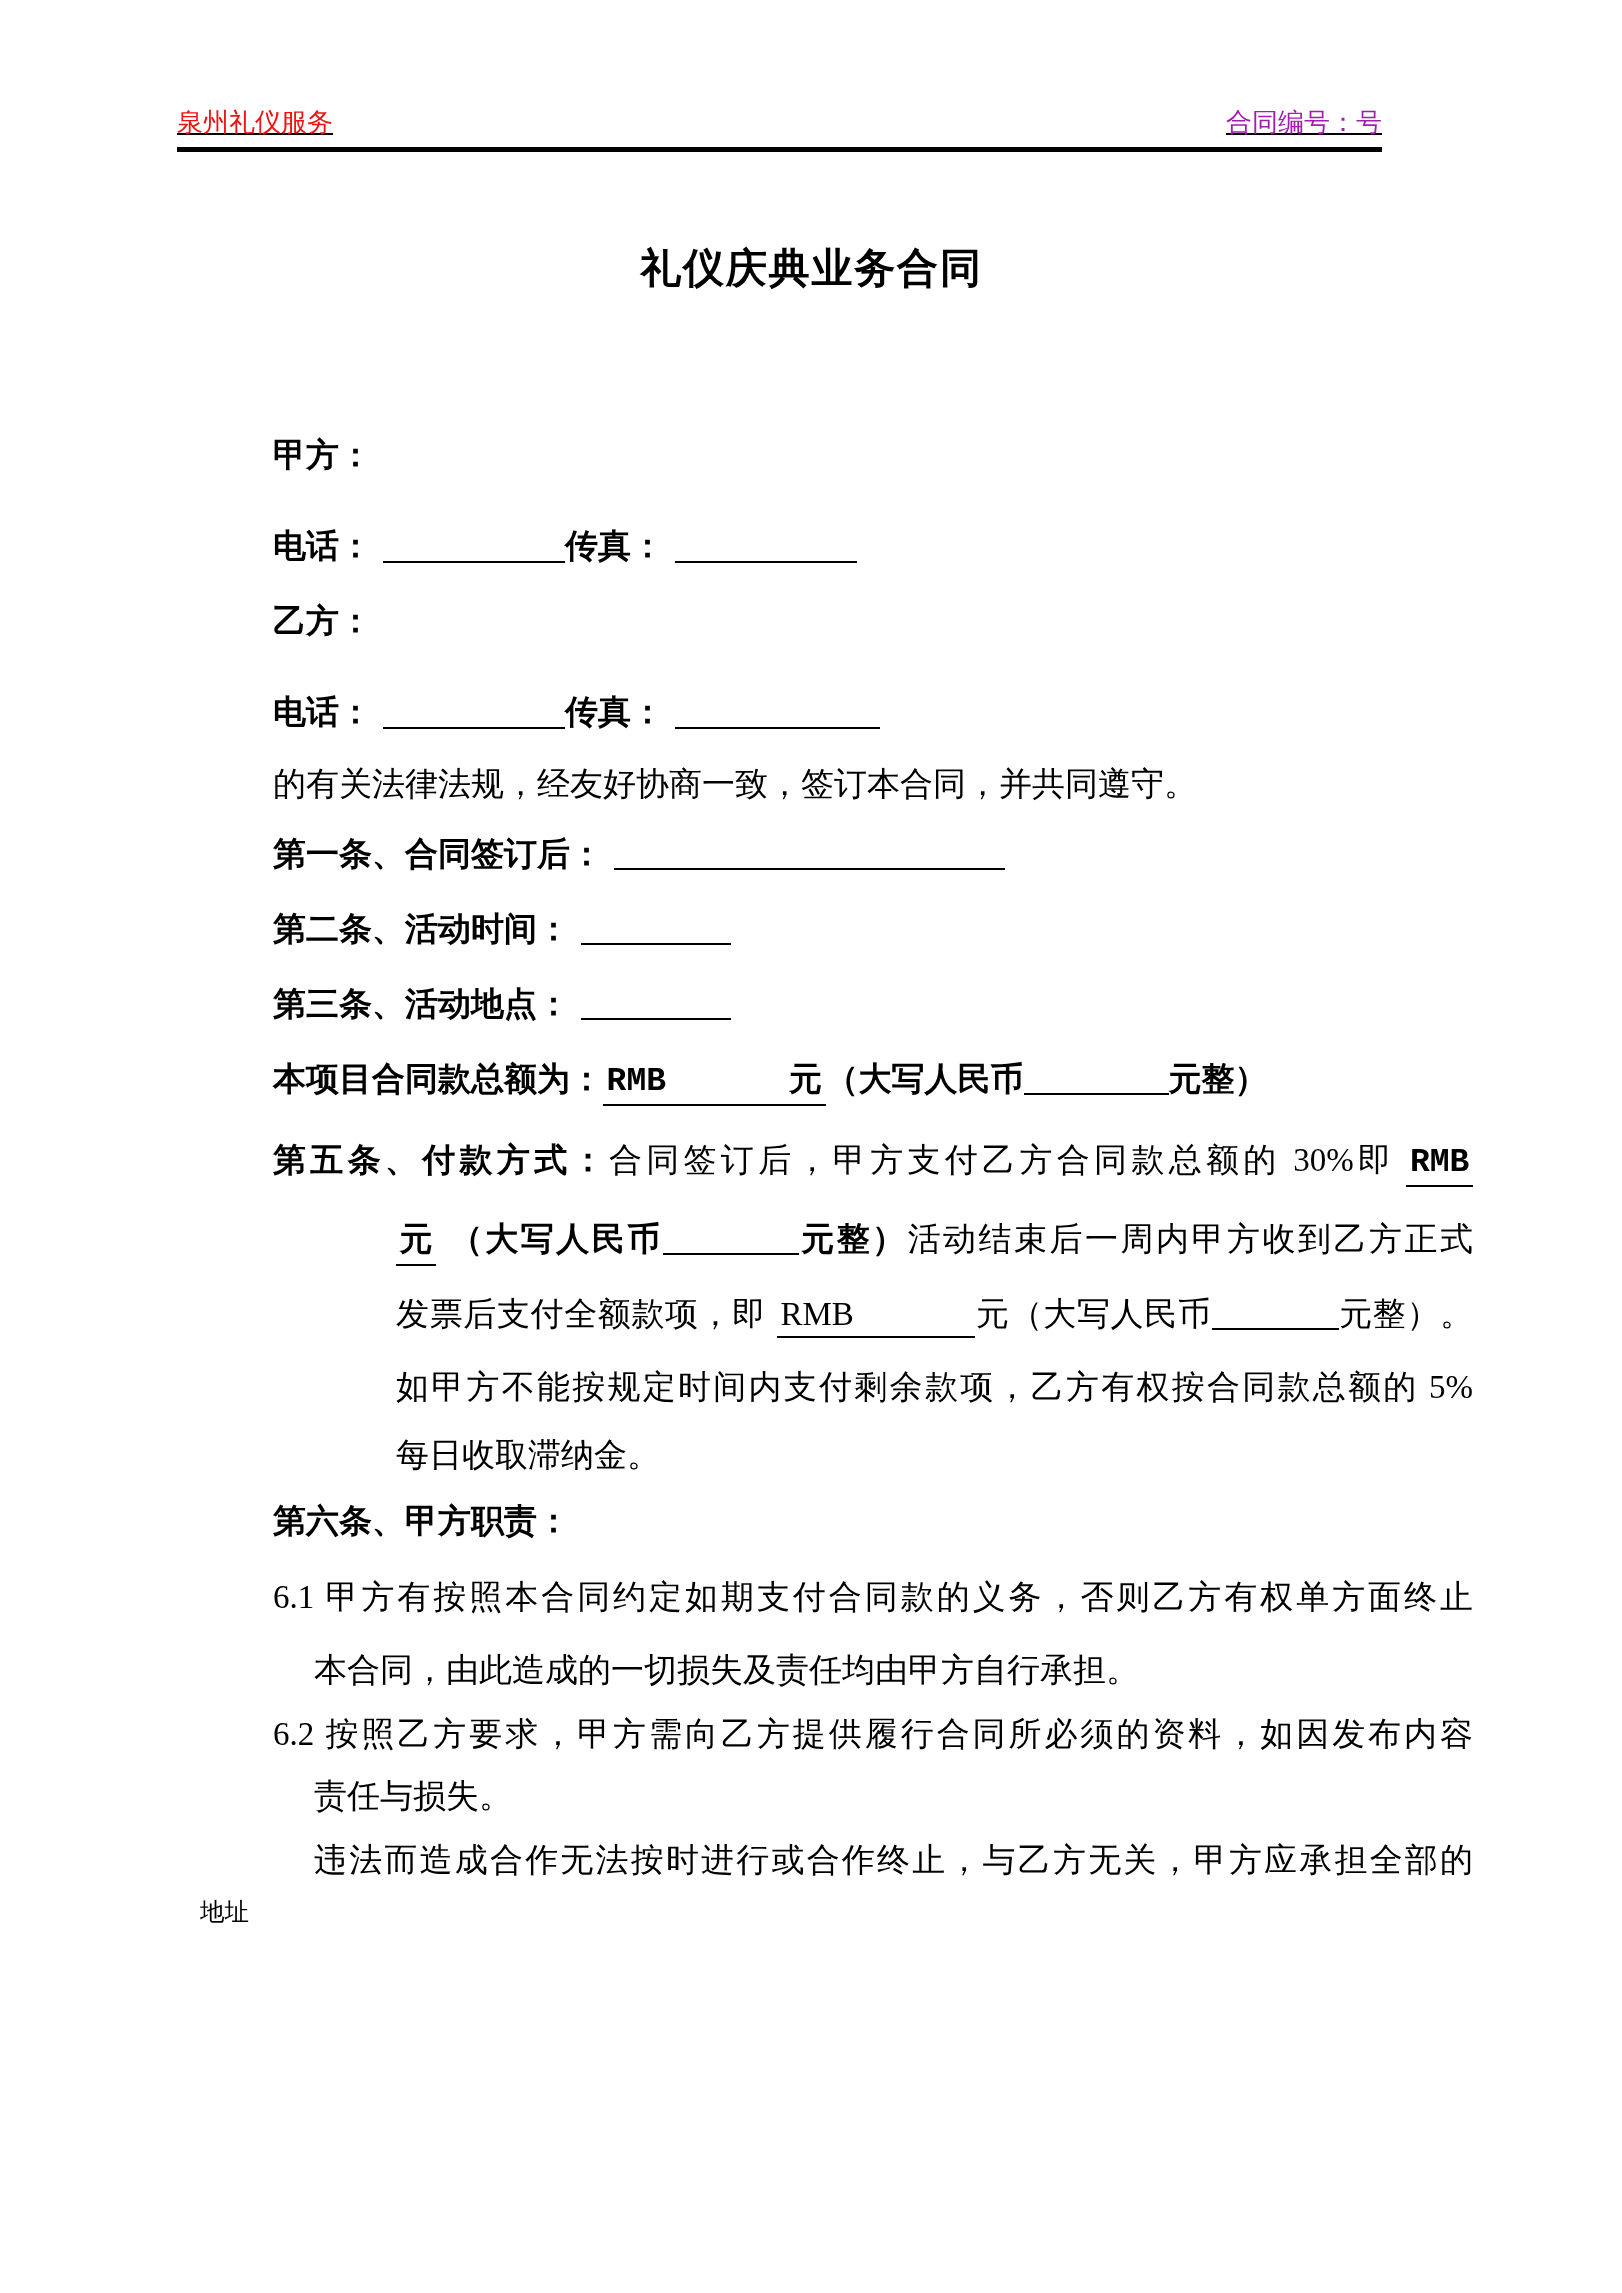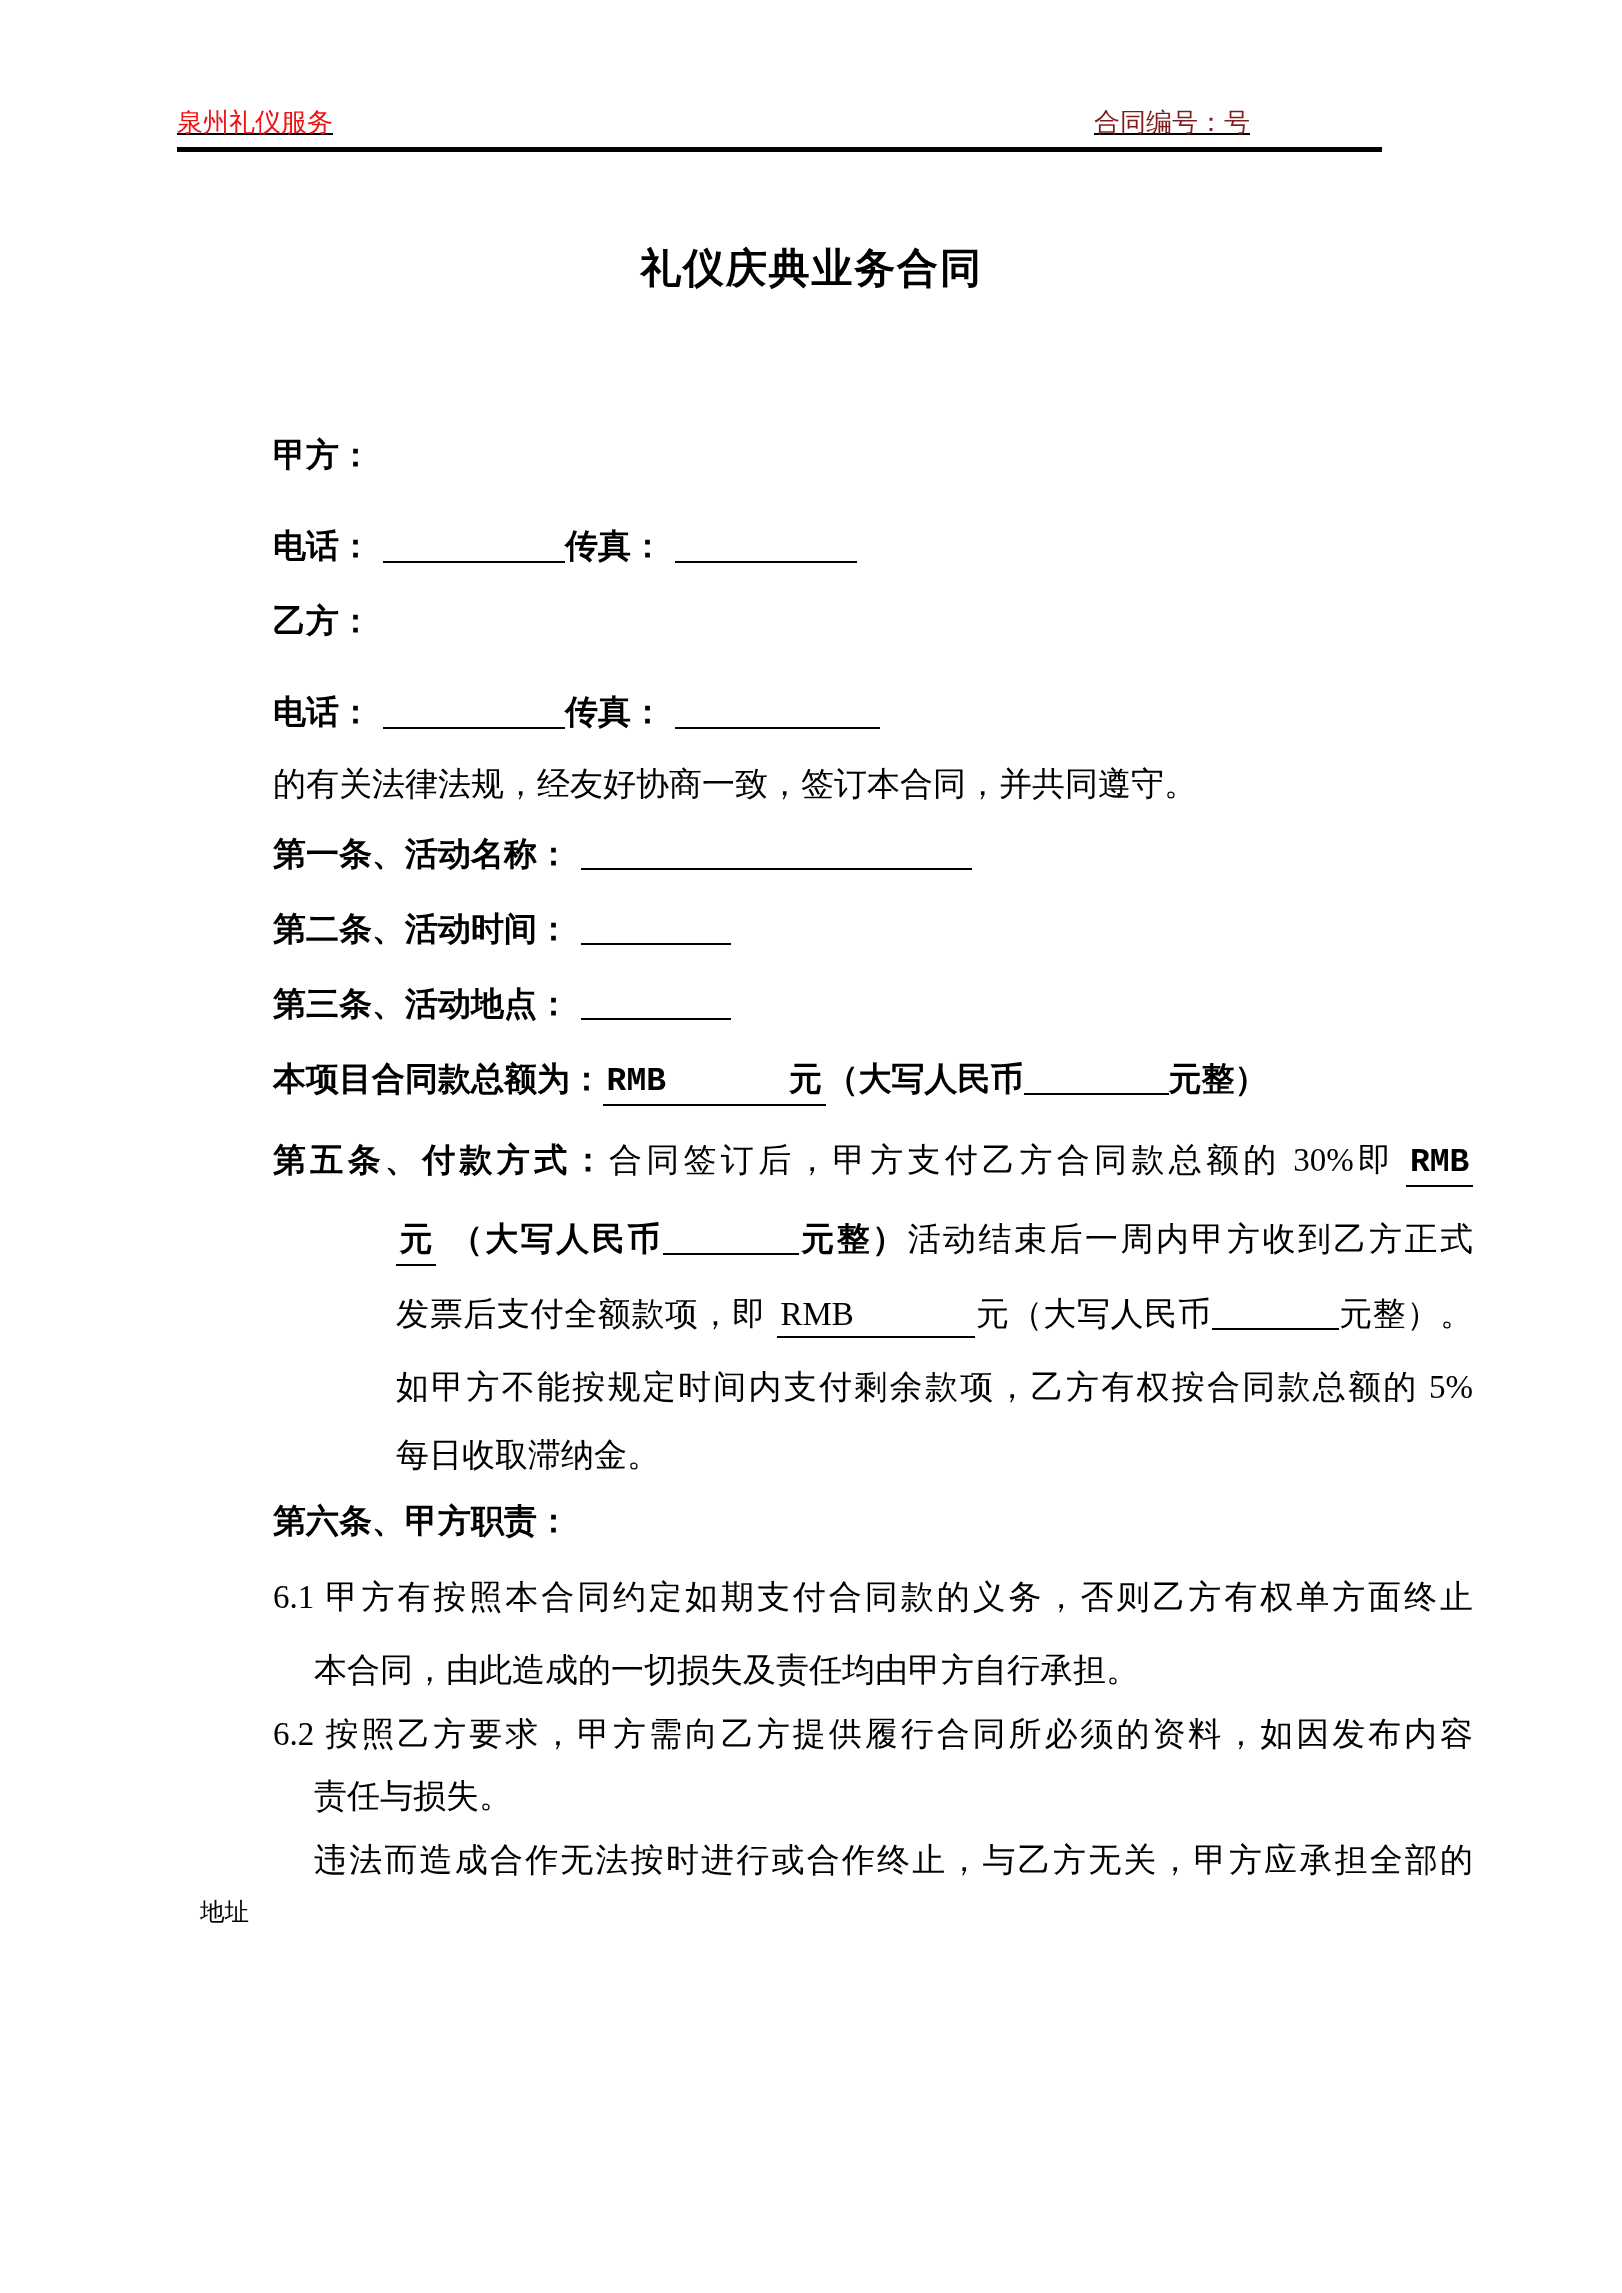--- a/index.html
+++ b/index.html
@@ -12,21 +12,21 @@
 
   
   .hdr{
     margin:0 241px 0 177px;
     display:flex;justify-content:space-between;align-items:flex-end;
     border-bottom:5.5px solid #000;
     padding-bottom:9px;
     font-size:26px;line-height:31px;text-decoration:underline;
   }
   .brand{color:#f01111;}
-  .contract-no{margin-right:132px;color:#7f1d1d;}
+  .contract-no{color:#a21caf;}
 
   
   .title{
     margin-top:80px;
     text-align:center;
     font-family:"Liberation Sans","DejaVu Sans",sans-serif;
     font-weight:700;
     font-size:41px;line-height:73px;height:73px;
     letter-spacing:1.8px;
   }
@@ -93,21 +93,21 @@
     <div class="ln b m47">
       <span>乙方：</span>
     </div>
     <div class="ln b m52">
       <span>电话：</span><span class="blank sp" style="width:182px"></span><span>传真：</span><span class="blank sp" style="width:205px"></span>
     </div>
 
     <div class="ln m27">的有关法律法规，经友好协商一致，签订本合同，并共同遵守。</div>
 
     <div class="ln b m32">
-      <span>第一条、活动名称：</span><span class="blank sp" style="width:391px"></span>
+      <span>第一条、合同签订后：</span><span class="blank sp" style="width:391px"></span>
     </div>
     <div class="ln b m47">
       <span>第二条、活动时间：</span><span class="blank sp" style="width:150px"></span>
     </div>
     <div class="ln b m47">
       <span>第三条、活动地点：</span><span class="blank sp" style="width:150px"></span>
     </div>
 
 
     <div class="ln b m47">

